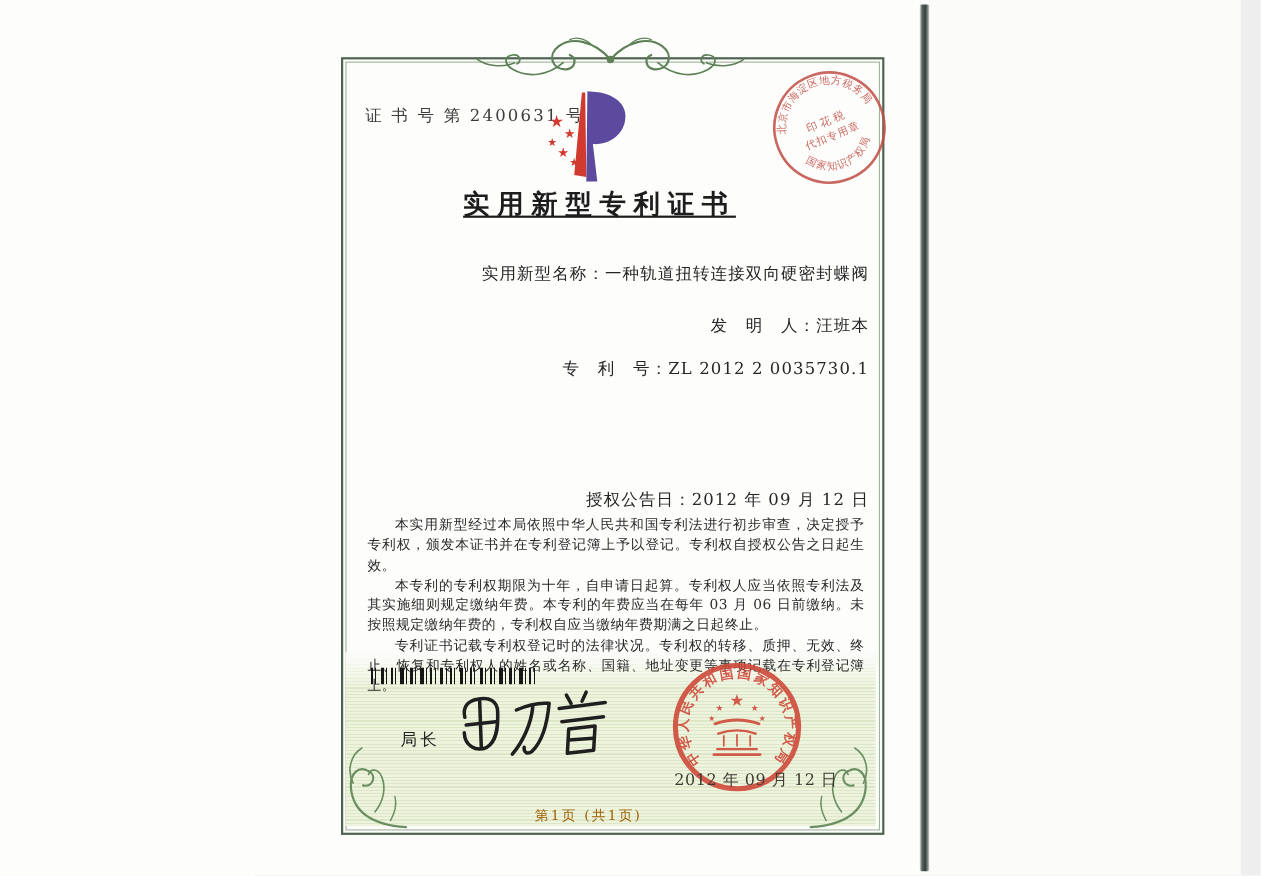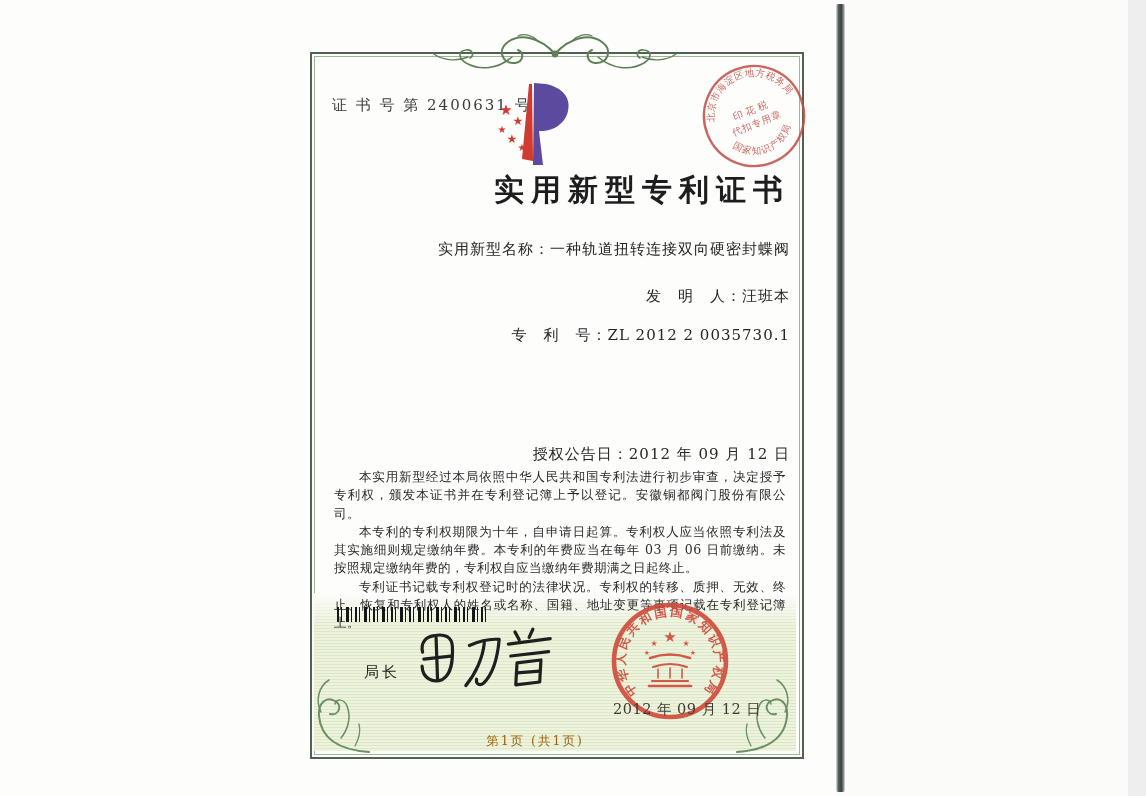--- a/index.html
+++ b/index.html
@@ -10,22 +10,22 @@
     background:linear-gradient(90deg,#e9eae8 0%,#55625e 25%,#3a423f 60%,#8d9592 85%,#e4e5e3 100%);
     border-radius:2px;}
   .frame{position:absolute;left:310px;top:52px;width:490px;height:703px;
     border:2px solid #4e6450;background:transparent;}
   .frame::after{content:"";position:absolute;inset:2px;border:1px solid #9fb49b;}
   .band{position:absolute;left:314px;top:593px;width:482px;height:158px;
     background:
       linear-gradient(180deg,rgba(253,253,252,1) 0px,rgba(253,253,252,0) 34px),
       repeating-linear-gradient(180deg,#edf3dd 0px,#edf3dd 2px,#dbe7c6 2px,#dbe7c6 3px);}
   .cert-no{position:absolute;left:332px;top:96px;font-size:15px;letter-spacing:2px;color:#3c3c3c;}
-  .title{position:absolute;left:300px;top:170px;width:490px;text-align:right;
-    font-size:30px;font-weight:600;letter-spacing:7px;color:#1d1d1d;}
+  .title{position:absolute;left:300px;top:170px;width:490px;text-align:center;
+    font-size:24px;font-weight:600;letter-spacing:7px;color:#1d1d1d;text-decoration:underline;}
   .field{position:absolute;left:332px;width:458px;font-size:15px;color:#262626;letter-spacing:1px;white-space:nowrap;text-align:right;}
   .body-text{position:absolute;left:334px;top:468px;width:452px;font-size:12.5px;line-height:18.3px;
     color:#2a2a2a;text-align:justify;letter-spacing:0.5px;}
   .body-text p{margin:0;text-indent:2em;}
   .barcode{position:absolute;left:337px;top:607px;width:153px;height:15px;
     background:repeating-linear-gradient(90deg,#161616 0 2px,transparent 2px 4px,#161616 4px 5px,
       transparent 5px 9px,#161616 9px 12px,transparent 12px 14px,#161616 14px 15px,transparent 15px 18px);}
   .director{position:absolute;left:364px;top:663px;font-size:15px;letter-spacing:3px;color:#222;}
   .signature{position:absolute;left:413px;top:626px;transform:rotate(-2deg);}
   .seal{position:absolute;left:599px;top:590px;opacity:.9;}
@@ -120,21 +120,21 @@
     <span>发　明　人：</span><span>汪班本</span>
   </div>
   <div class="field" style="top:326px">
     <span>专　利　号：</span><span>ZL 2012 2 0035730.1</span>
   </div>
   <div class="field" style="top:445px">
     <span>授权公告日：</span><span>2012 年 09 月 12 日</span>
   </div>
 
   <div class="body-text">
-    <p>本实用新型经过本局依照中华人民共和国专利法进行初步审查，决定授予专利权，颁发本证书并在专利登记簿上予以登记。安徽铜都阀门股份有限公司。</p>
+    <p>本实用新型经过本局依照中华人民共和国专利法进行初步审查，决定授予专利权，颁发本证书并在专利登记簿上予以登记。专利权自授权公告之日起生效。</p>
     <p>本专利的专利权期限为十年，自申请日起算。专利权人应当依照专利法及其实施细则规定缴纳年费。本专利的年费应当在每年 03 月 06 日前缴纳。未按照规定缴纳年费的，专利权自应当缴纳年费期满之日起终止。</p>
     <p>专利证书记载专利权登记时的法律状况。专利权的转移、质押、无效、终止、恢复和专利权人的姓名或名称、国籍、地址变更等事项记载在专利登记簿上。</p>
   </div>
 
   <div class="barcode"></div>
 
   <div class="director">局长</div>
   <svg class="signature" width="140" height="74" viewBox="0 0 140 74">
     <g fill="none" stroke="#1f1f1f" stroke-width="3.2" stroke-linecap="round" stroke-linejoin="round">
       <path d="M10,24 C8,14 14,9 22,8 C33,6 40,10 40,20 C40,35 38,47 29,52 C19,56 9,50 9,38"></path>

